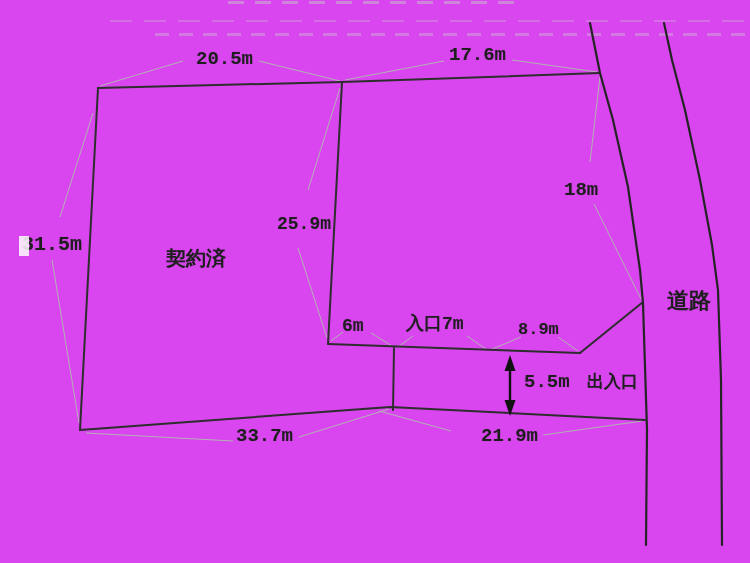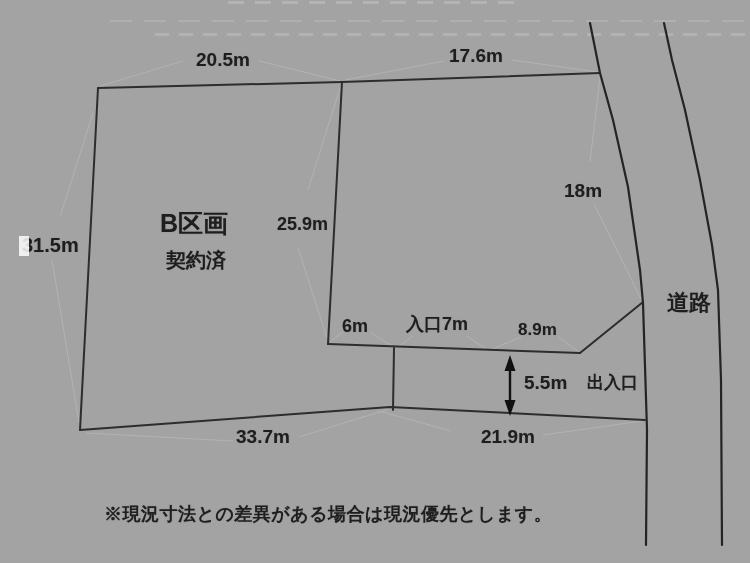--- a/index.html
+++ b/index.html
@@ -1,21 +1,21 @@
 <!DOCTYPE html>
 <html><head>
 <meta charset="utf-8">
 <style>
   html,body{margin:0;padding:0;background:#ffffff;}
   #stage{
     position:relative;
     width:750px;height:563px;
-    background:#a3a3a3;
+    background:#d946ef;
     overflow:hidden;
-    font-family:Liberation Sans, sans-serif;
+    font-family:Liberation Mono, monospace;
   }
   .lbl{
     position:absolute;
     font-weight:700;
     color:#1e1e1e;
     white-space:nowrap;
     line-height:1;
     text-shadow:0 0 1px rgba(30,30,30,.25);
   }
   .dim{font-size:19px;}
@@ -91,20 +91,18 @@
   <div class="lbl" style="left:277px;top:215px;font-size:18px;text-align:center;">25.9m</div>
   <div class="lbl" style="left:22px;top:235px;font-size:20px;">31.5m</div>
   <div class="fade3"></div>
   <div class="lbl" style="left:342px;top:317px;font-size:18px;">6m</div>
   <div class="lbl" style="left:406px;top:315px;font-size:18px;">入口7m</div>
   <div class="lbl" style="left:518px;top:321px;font-size:17px;">8.9m</div>
   <div class="lbl dim" style="left:524px;top:373px;">5.5m</div>
   <div class="lbl dim" style="left:236px;top:427px;">33.7m</div>
   <div class="lbl dim" style="left:481px;top:427px;">21.9m</div>
 
-  <div class="lbl" style="left:160px;top:211px;font-size:25px;">B区画</div>
   <div class="lbl" style="left:166px;top:250px;font-size:20px;">契約済</div>
   <div class="lbl" style="left:587px;top:374px;font-size:17px;">出入口</div>
   <div class="lbl" style="left:667px;top:292px;font-size:22px;">道路</div>
 
-  <div class="lbl" style="left:104px;top:505px;font-size:18px;letter-spacing:.5px;">※現況寸法との差異がある場合は現況優先とします。</div>
 
 </div>
 
 </body></html>

